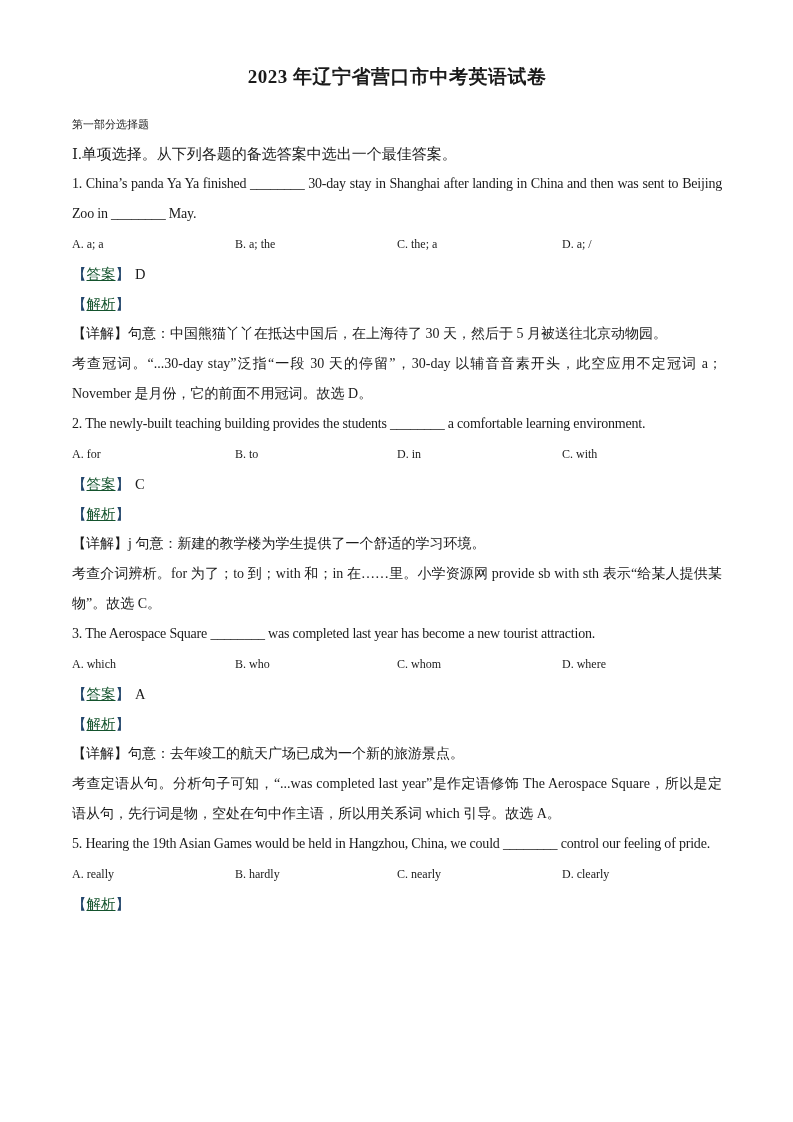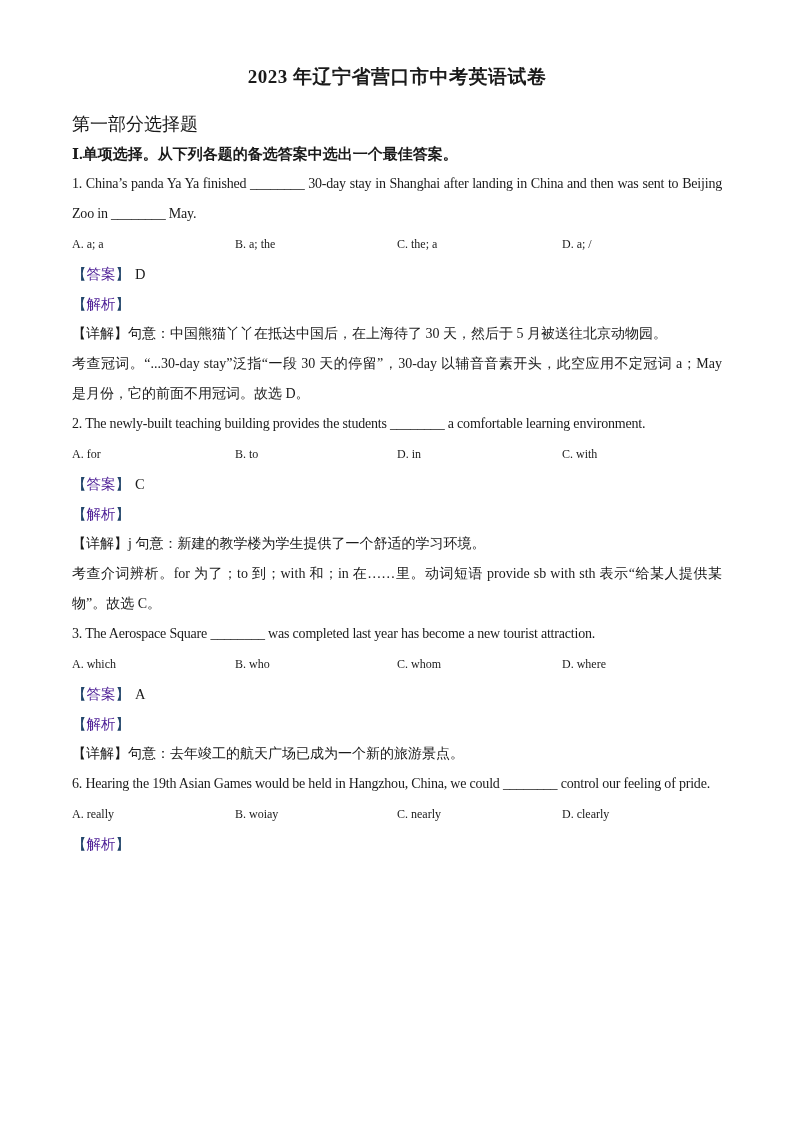--- a/index.html
+++ b/index.html
@@ -22,47 +22,47 @@
   }
   .doc-title {
     font-size: 19px;
     font-weight: bold;
     text-align: center;
     line-height: 30px;
     margin-bottom: 17px;
     letter-spacing: 0.5px;
   }
   .section-header {
-    font-size: 18px;
+    font-size: 11px;
     line-height: 30px;
     font-weight: 500;
   }
   .part-header {
     font-size: 15px;
     line-height: 30px;
-    font-weight: bold;
+    font-weight: normal;
   }
   .para {
     font-size: 14px;
     line-height: 30px;
     text-align: justify;
   }
   .stem { letter-spacing: -0.2px; }
   .options-row {
     display: grid;
     grid-template-columns: 163px 162px 165px 1fr;
     font-size: 12px;
     line-height: 30px;
   }
   .line {
     font-size: 14.5px;
     line-height: 30px;
   }
   .bracket { color: #22456b; }
-  .blue-label { color: #4c1d95; }
+  .blue-label { color: #14532d; text-decoration: underline; }
   .answer-letter { margin-left: 5px; }
   .footer {
     position: absolute;
     left: 0;
     top: 1058px;
     width: 100%;
     text-align: center;
     font-family: "Liberation Sans", "DejaVu Sans", sans-serif;
     font-size: 17px;
     color: #9b9b9b;
@@ -85,55 +85,56 @@
       <p class="para stem">1. China’s panda Ya Ya finished ________ 30-day stay in Shanghai after landing in China and then was sent to Beijing Zoo in ________ May.</p>
       <div class="options-row">
         <span>A. a; a</span>
         <span>B. a; the</span>
         <span>C. the; a</span>
         <span>D. a; /</span>
       </div>
       <p class="line"><span class="bracket">【</span><span class="blue-label">答案</span><span class="bracket">】</span><span class="answer-letter">D</span></p>
       <p class="line"><span class="bracket">【</span><span class="blue-label">解析</span><span class="bracket">】</span></p>
       <p class="para">【详解】句意：中国熊猫丫丫在抵达中国后，在上海待了 30 天，然后于 5 月被送往北京动物园。</p>
-      <p class="para">考查冠词。“...30-day stay”泛指“一段 30 天的停留”，30-day 以辅音音素开头，此空应用不定冠词 a；May 是月份，它的前面不用冠词。故选 D。</p>
+      <p class="para">考查冠词。“...30-day stay”泛指“一段 30 天的停留”，30-day 以辅音音素开头，此空应用不定冠词 a；November 是月份，它的前面不用冠词。故选 D。</p>
     </section>
 
     <section>
       <p class="para stem">2. The newly-built teaching building provides the students ________ a comfortable learning environment.</p>
       <div class="options-row">
         <span>A. for</span>
         <span>B. to</span>
         <span>D. in</span>
         <span>C. with</span>
       </div>
       <p class="line"><span class="bracket">【</span><span class="blue-label">答案</span><span class="bracket">】</span><span class="answer-letter">C</span></p>
       <p class="line"><span class="bracket">【</span><span class="blue-label">解析</span><span class="bracket">】</span></p>
       <p class="para">【详解】j 句意：新建的教学楼为学生提供了一个舒适的学习环境。</p>
-      <p class="para">考查介词辨析。for 为了；to 到；with 和；in 在……里。动词短语 provide sb with sth 表示“给某人提供某物”。故选 C。</p>
+      <p class="para">考查介词辨析。for 为了；to 到；with 和；in 在……里。小学资源网 provide sb with sth 表示“给某人提供某物”。故选 C。</p>
     </section>
 
     <section>
       <p class="para stem">3. The Aerospace Square ________ was completed last year has become a new tourist attraction.</p>
       <div class="options-row">
         <span>A. which</span>
         <span>B. who</span>
         <span>C. whom</span>
         <span>D. where</span>
       </div>
       <p class="line"><span class="bracket">【</span><span class="blue-label">答案</span><span class="bracket">】</span><span class="answer-letter">A</span></p>
       <p class="line"><span class="bracket">【</span><span class="blue-label">解析</span><span class="bracket">】</span></p>
       <p class="para">【详解】句意：去年竣工的航天广场已成为一个新的旅游景点。</p>
+      <p class="para">考查定语从句。分析句子可知，“...was completed last year”是作定语修饰 The Aerospace Square，所以是定语从句，先行词是物，空处在句中作主语，所以用关系词 which 引导。故选 A。</p>
     </section>
 
     <section>
-      <p class="para stem">6. Hearing the 19th Asian Games would be held in Hangzhou, China, we could ________ control our feeling of pride.</p>
+      <p class="para stem">5. Hearing the 19th Asian Games would be held in Hangzhou, China, we could ________ control our feeling of pride.</p>
       <div class="options-row">
         <span>A. really</span>
-        <span>B. woiay</span>
+        <span>B. hardly</span>
         <span>C. nearly</span>
         <span>D. clearly</span>
       </div>
       <p class="line"><span class="bracket">【</span><span class="blue-label">解析</span><span class="bracket">】</span></p>
     </section>
 
   </div>
 
   <div class="footer">
     <span>小学资源网 https://xueke.woiay.com/</span>

